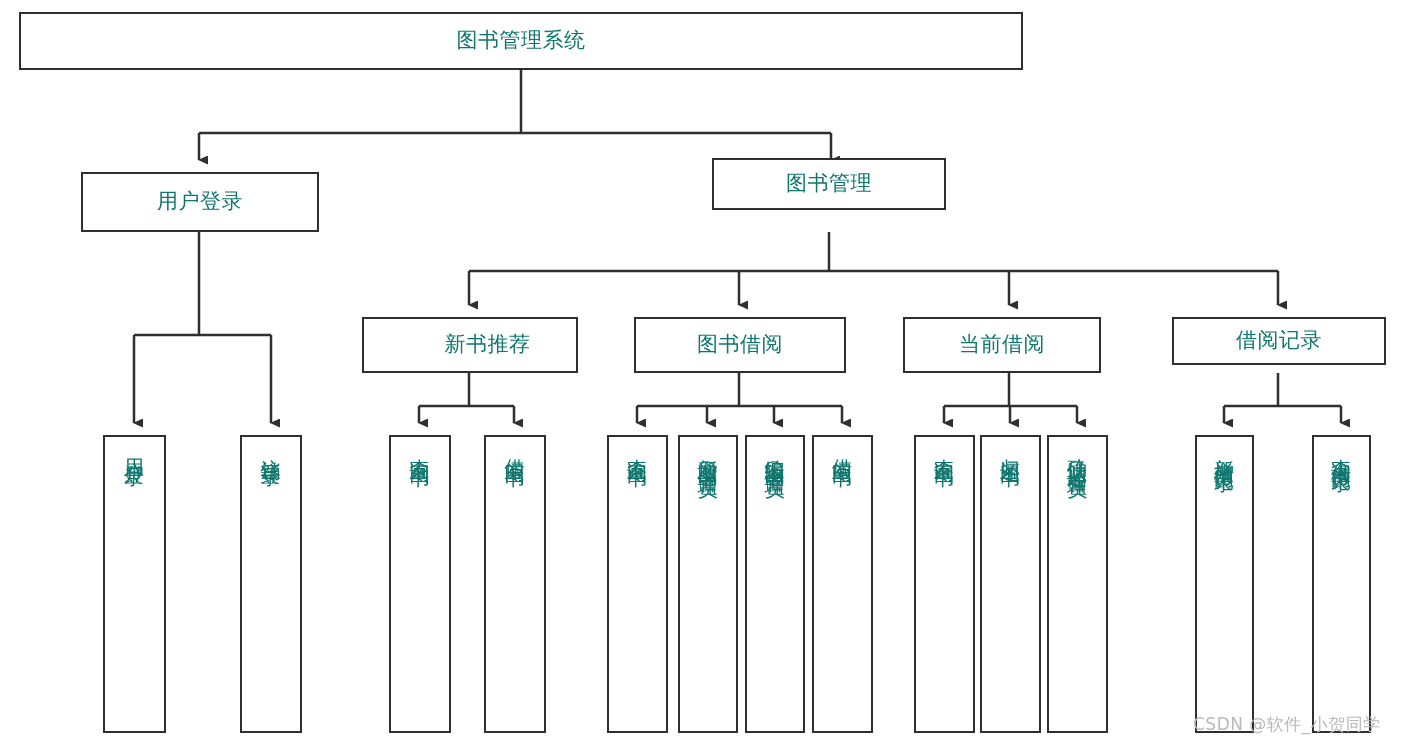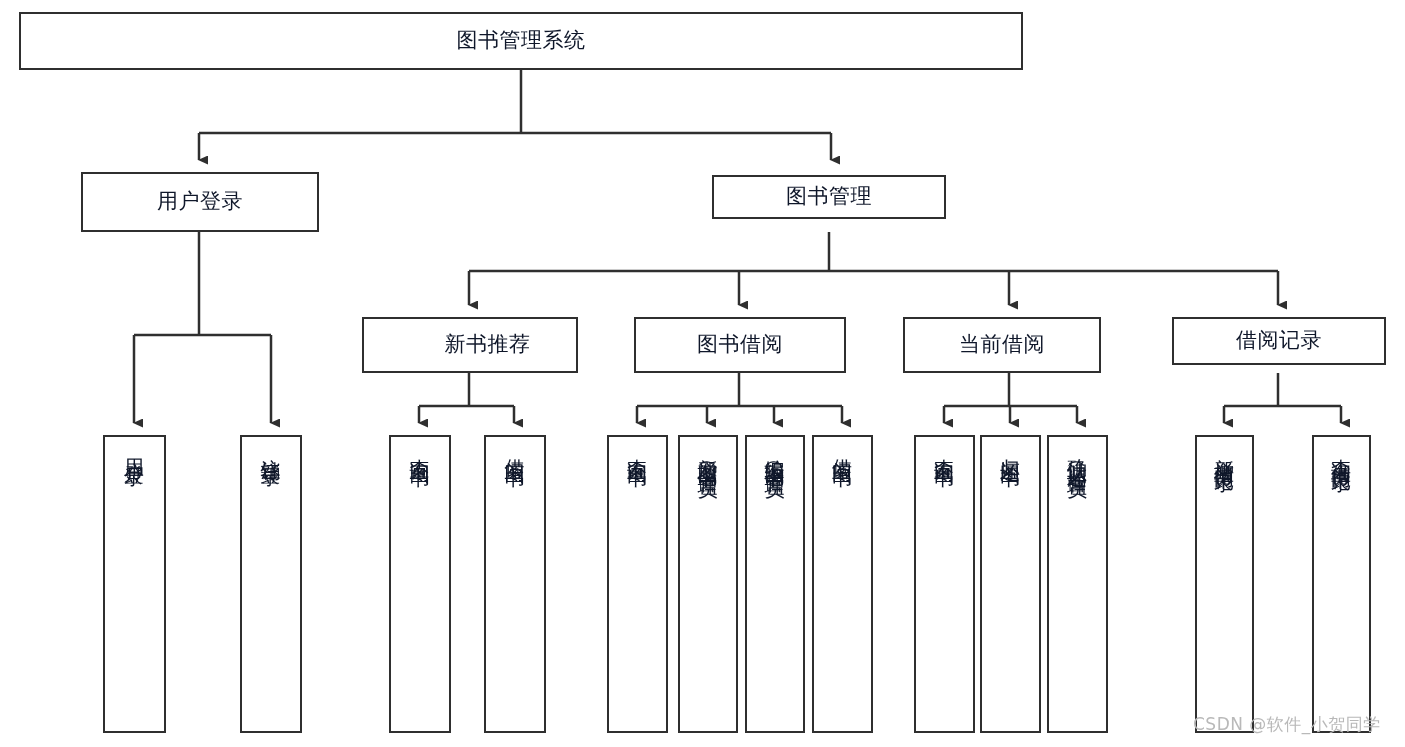--- a/index.html
+++ b/index.html
@@ -32,21 +32,21 @@
     display: flex;
     align-items: center;
     justify-content: center;
     color: #262626;
   }
   .node-label {
     font-size: 21px;
     line-height: 1.1;
     letter-spacing: 0.5px;
     white-space: nowrap;
-    color: #0f172a;
+    color: #0f766e;
   }
   .node-box.leaf {
     align-items: flex-start;
     padding-top: 6px;
   }
   .node-box.leaf .node-label {
     writing-mode: vertical-rl;
     text-orientation: upright;
     font-size: 20px;
     letter-spacing: 3px;
@@ -129,21 +129,21 @@
     </g>
   </svg>
 
   <div class="node-box" style="left:19px; top:12px; width:1004px; height:58px;">
     <span class="node-label">图书管理系统</span>
   </div>
 
   <div class="node-box" style="left:81px; top:172px; width:238px; height:60px;">
     <span class="node-label">用户登录</span>
   </div>
-  <div class="node-box" style="left:712px; top:175px; width:234px; height:44px;">
+  <div class="node-box" style="left:712px; top:158px; width:234px; height:52px;">
     <span class="node-label">图书管理</span>
   </div>
 
   <div class="node-box" style="left:362px; top:317px; width:216px; height:56px;padding-left:35px;">
     <span class="node-label">新书推荐</span>
   </div>
   <div class="node-box" style="left:634px; top:317px; width:212px; height:56px;">
     <span class="node-label">图书借阅</span>
   </div>
   <div class="node-box" style="left:903px; top:317px; width:198px; height:56px;text-align:right;">

